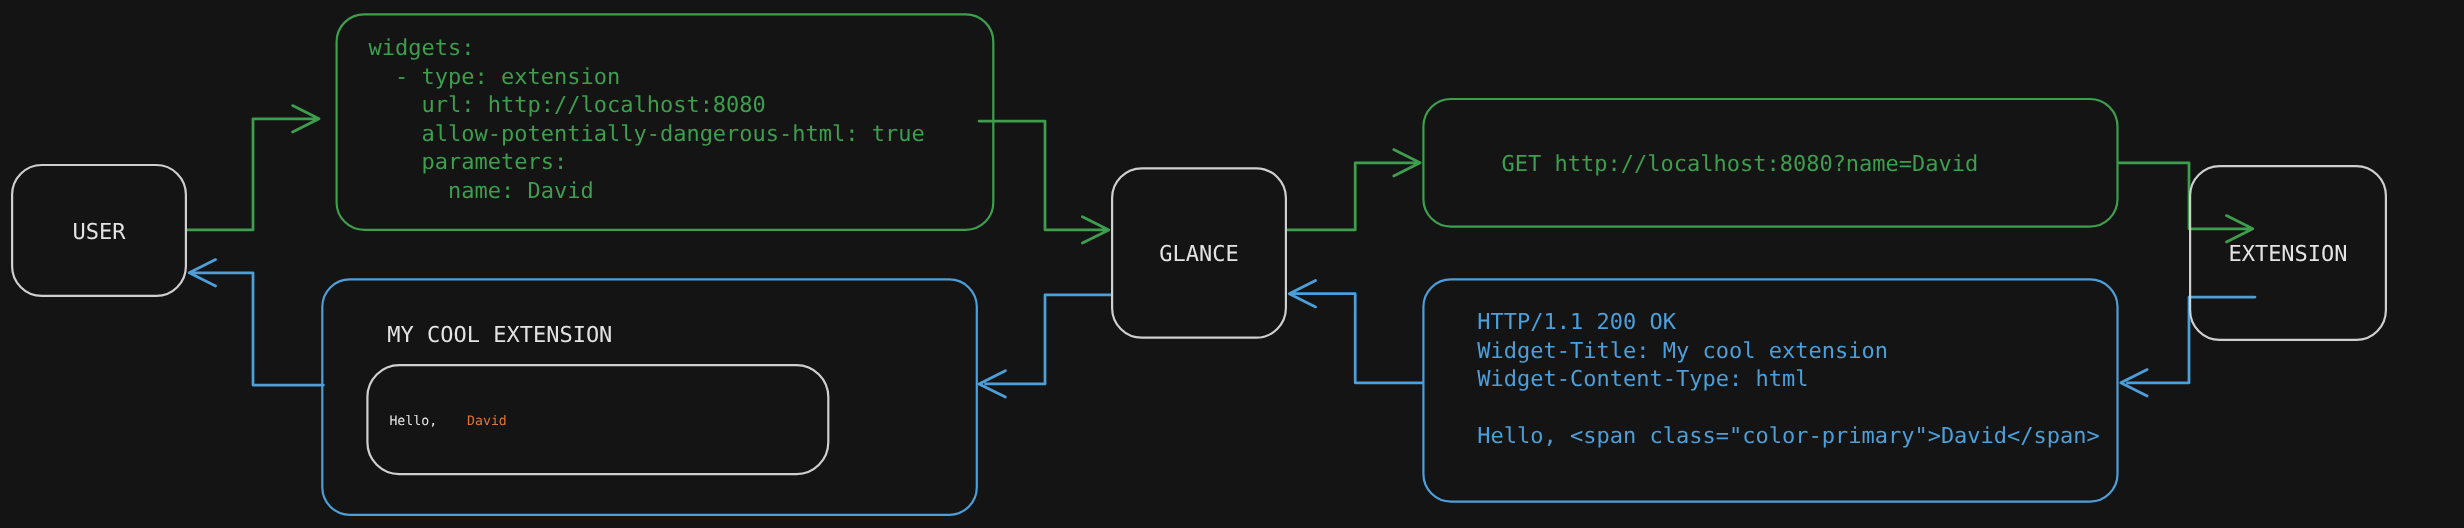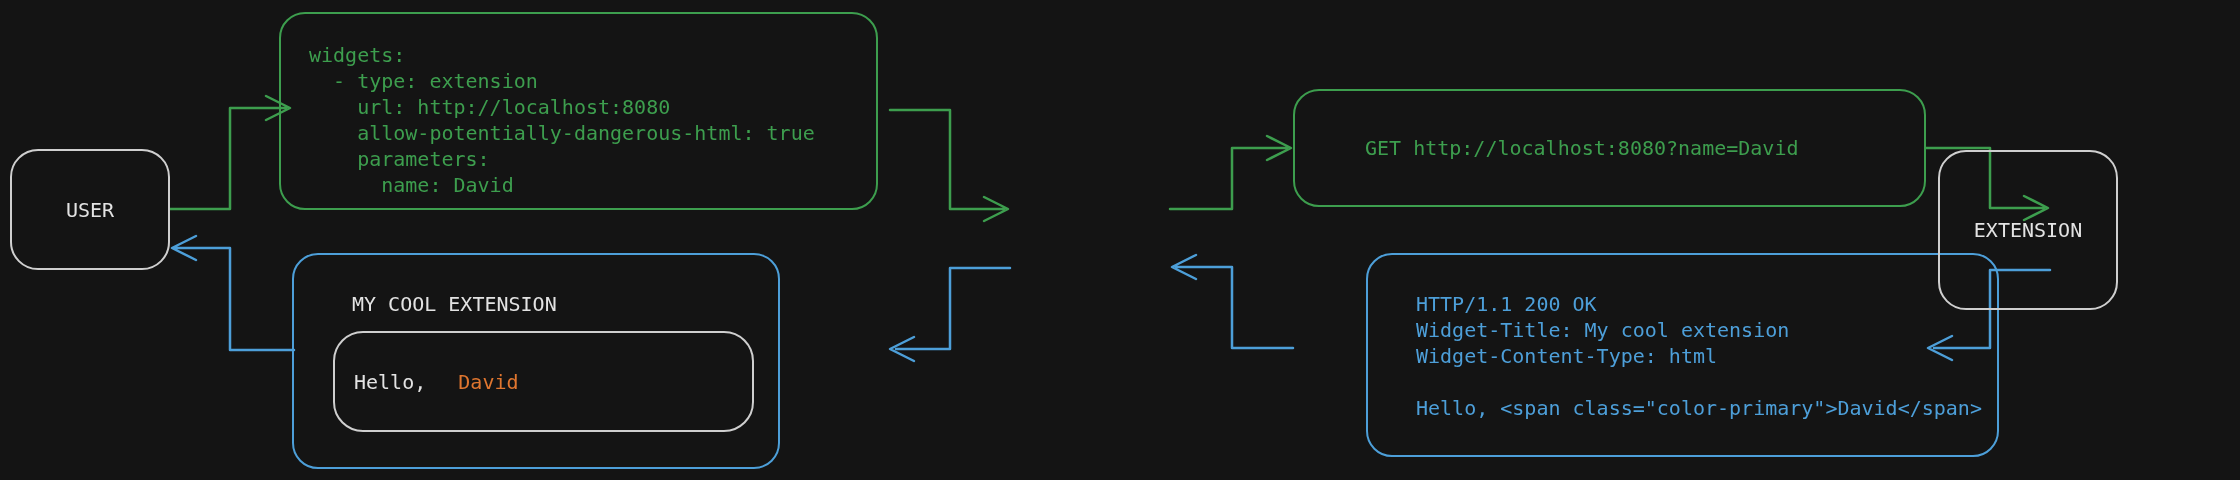--- a/index.html
+++ b/index.html
@@ -21,53 +21,53 @@
   .connectors path.green{stroke:var(--green);}
   .connectors path.blue{stroke:var(--blue);}
 
   .node{
     position:absolute;border:2px solid var(--node-border);border-radius:28px;
     display:flex;align-items:center;justify-content:center;
     color:var(--text);font-size:20px;box-sizing:border-box;
   }
   #node-user{left:10px;top:149px;width:160px;height:121px;}
   #node-glance{left:1010px;top:152px;width:160px;height:156px;}
-  #node-extension{left:1938px;top:150px;width:180px;height:160px;}
+  #node-extension{left:1990px;top:150px;width:180px;height:160px;}
 
   .codebox{position:absolute;border:2px solid;border-radius:26px;box-sizing:border-box;}
   .codebox pre{margin:0;font-family:inherit;font-size:20px;line-height:26px;}
   #box-config{
-    left:279px;top:12px;width:599px;height:198px;
+    left:305px;top:12px;width:599px;height:198px;
     border-color:var(--green);color:var(--green);
-    padding:28px 0 0 28px;
+    padding:16px 0 0 28px;
   }
   #box-request{
     left:1293px;top:89px;width:633px;height:118px;
     border-color:var(--green);color:var(--green);
     display:flex;align-items:center;padding-left:70px;
   }
   #box-response{
-    left:1366px;top:253px;width:633px;height:204px;
+    left:1293px;top:253px;width:633px;height:204px;
     border-color:var(--blue);color:var(--blue);
-    padding:36px 0 0 48px;
+    padding:24px 0 0 48px;
   }
 
   #box-widget{
-    position:absolute;left:292px;top:253px;width:488px;height:216px;
+    position:absolute;left:292px;top:253px;width:597px;height:216px;
     border:2px solid var(--blue);border-radius:26px;box-sizing:border-box;
   }
   .widget-title{
     position:absolute;left:58px;top:37px;
     color:var(--text);font-size:20px;white-space:pre;
   }
   .widget-inner{
     position:absolute;left:39px;top:76px;width:421px;height:101px;
     border:2px solid var(--node-border);border-radius:30px;box-sizing:border-box;
     display:flex;align-items:center;padding-left:19px;
-    font-size:20px;color:var(--text);white-space:pre;
+    font-size:12px;color:var(--text);white-space:pre;
   }
   .widget-inner .name{color:var(--orange);margin-left:20px;}
 </style>
 </head>
 <body>
 
 <div class="canvas">
 
   <svg class="connectors" viewBox="0 0 2240 480" width="2240" height="480" xmlns="http://www.w3.org/2000/svg">
     <path class="green" d="M170 209 H230 V108 H286 M266 96 L290 108 L266 120"></path>
@@ -91,20 +91,23 @@
     allow-potentially-dangerous-html: true
     parameters:
       name: David</pre>
   </div>
 
   <div id="box-widget">
     <div class="widget-title">MY COOL EXTENSION</div>
     <div class="widget-inner"><span>Hello, </span><span class="name">David</span></div>
   </div>
 
+  <div class="node" id="node-glance">
+    <span>GLANCE</span>
+  </div>
 
   <div class="codebox" id="box-request">
     <pre>GET http://localhost:8080?name=David</pre>
   </div>
 
   <div class="codebox" id="box-response">
     <pre>HTTP/1.1 200 OK
 Widget-Title: My cool extension
 Widget-Content-Type: html
 

